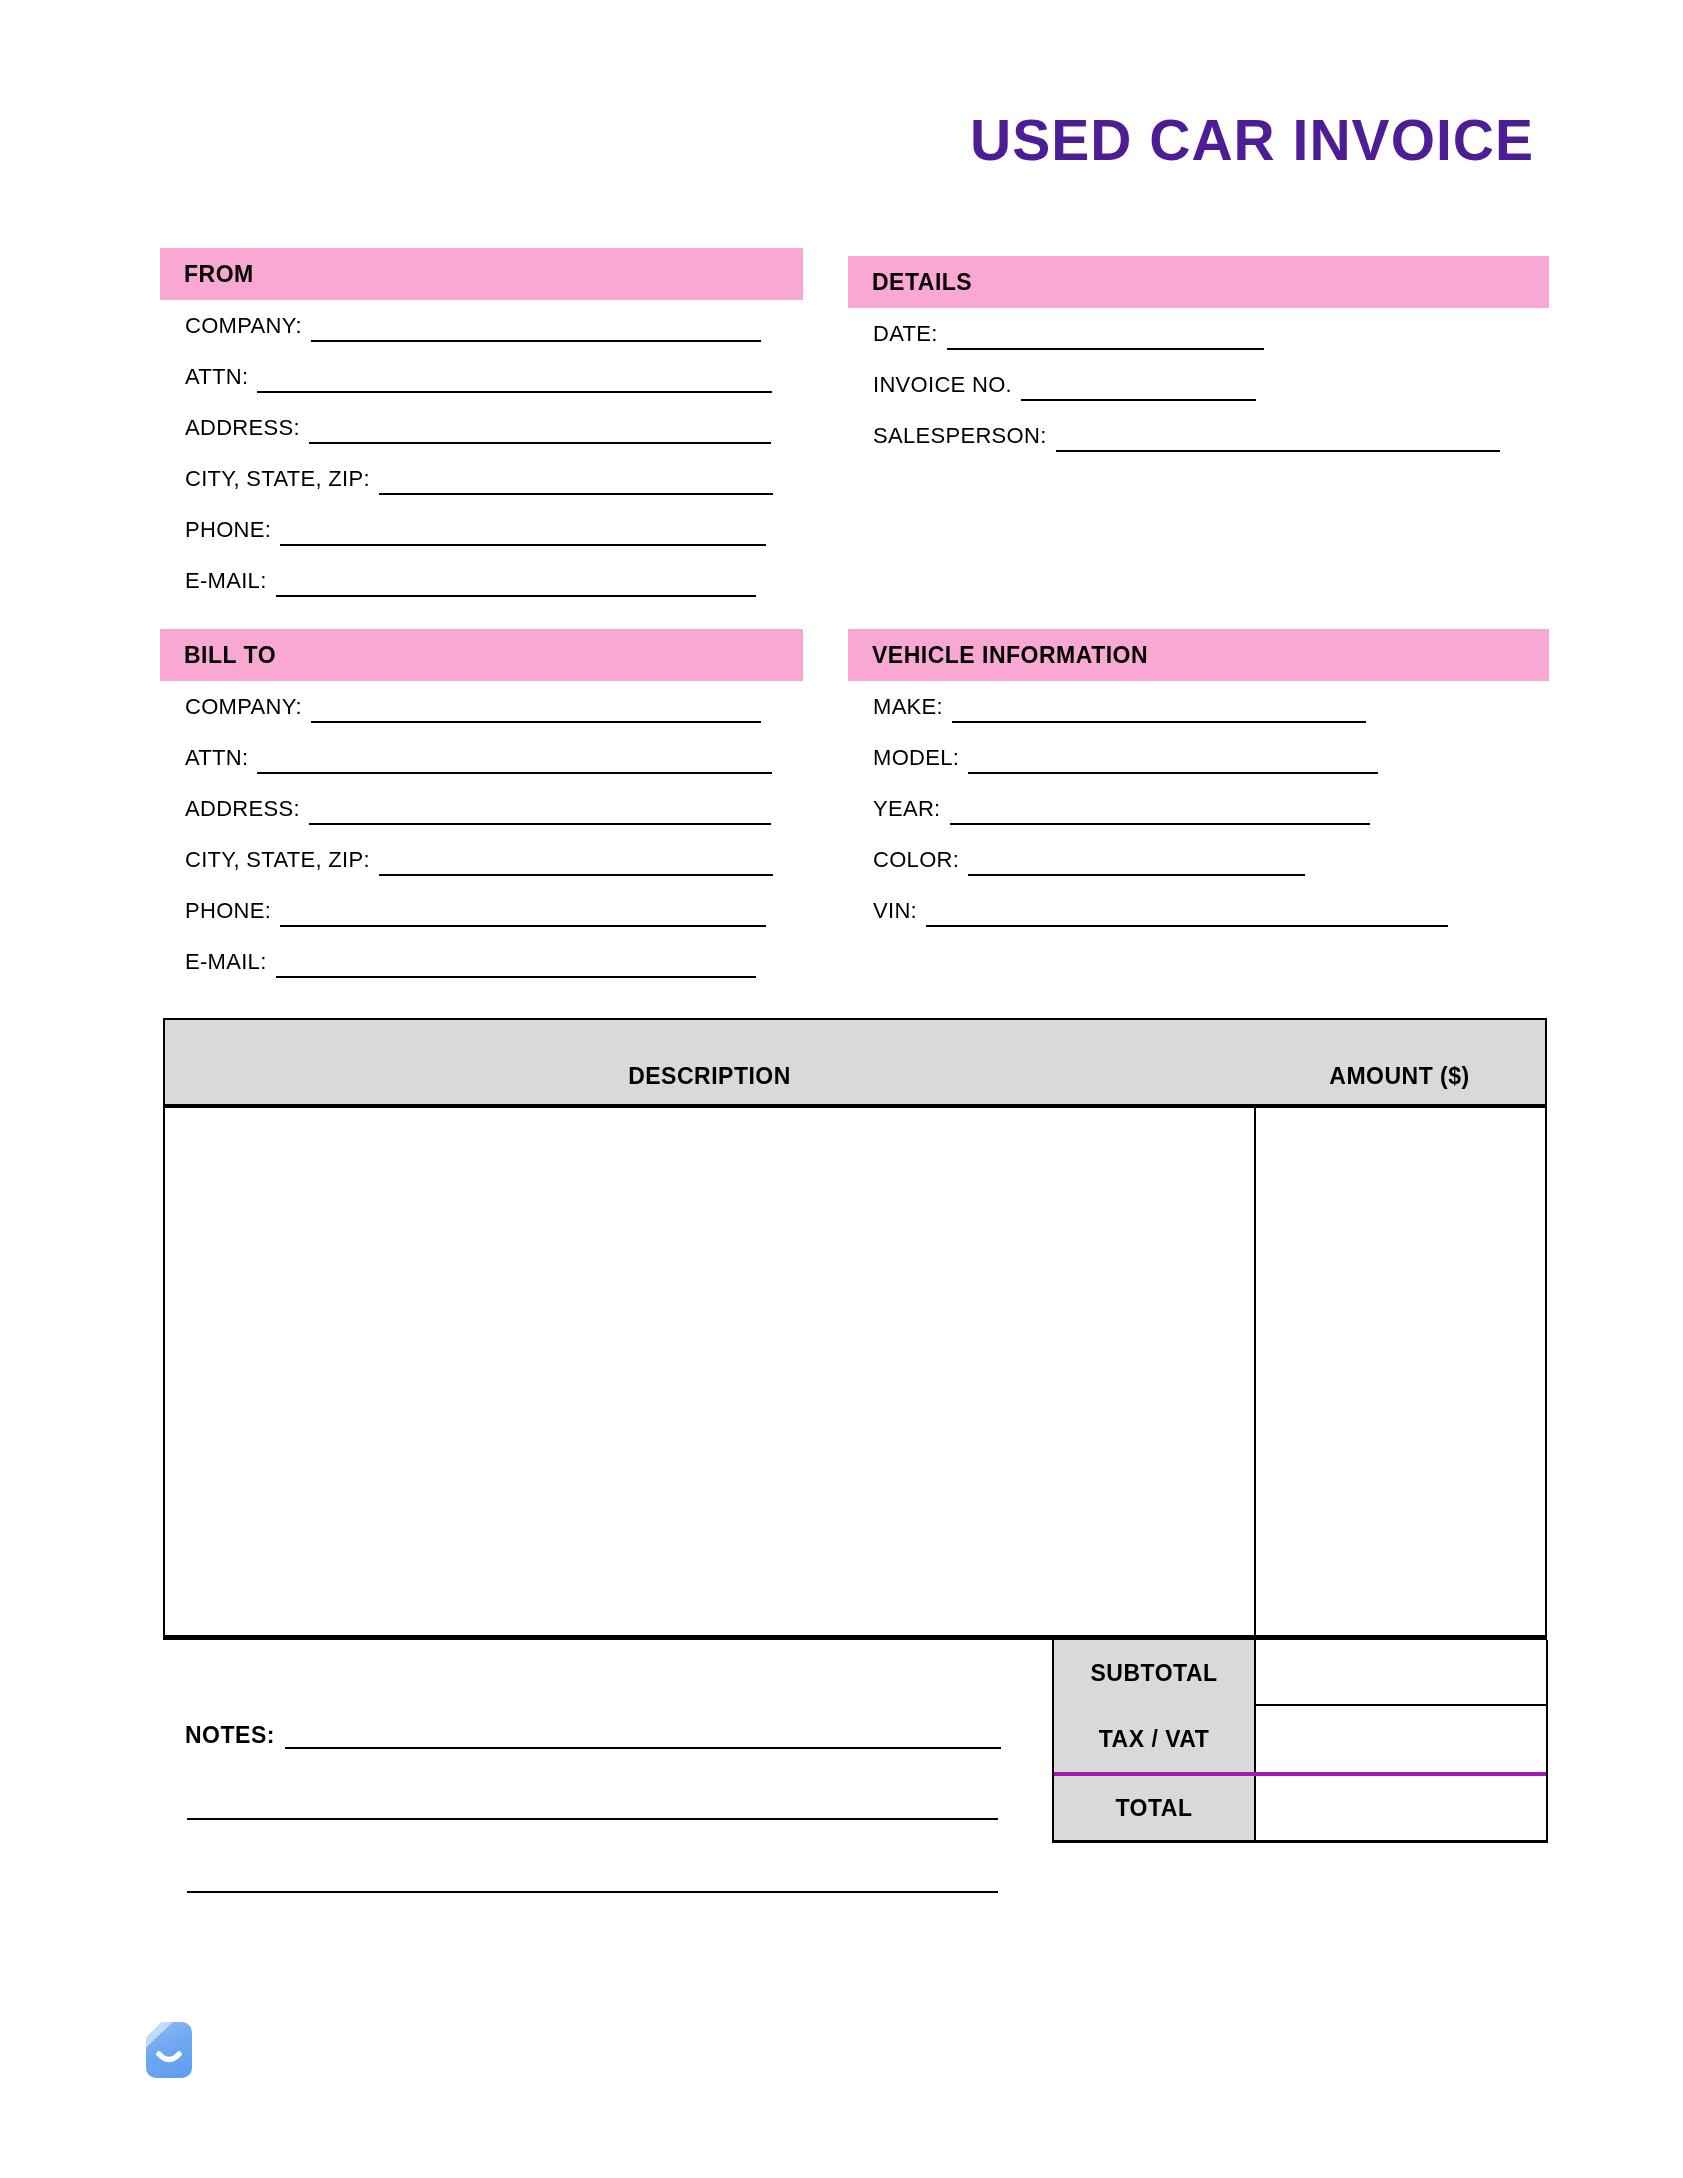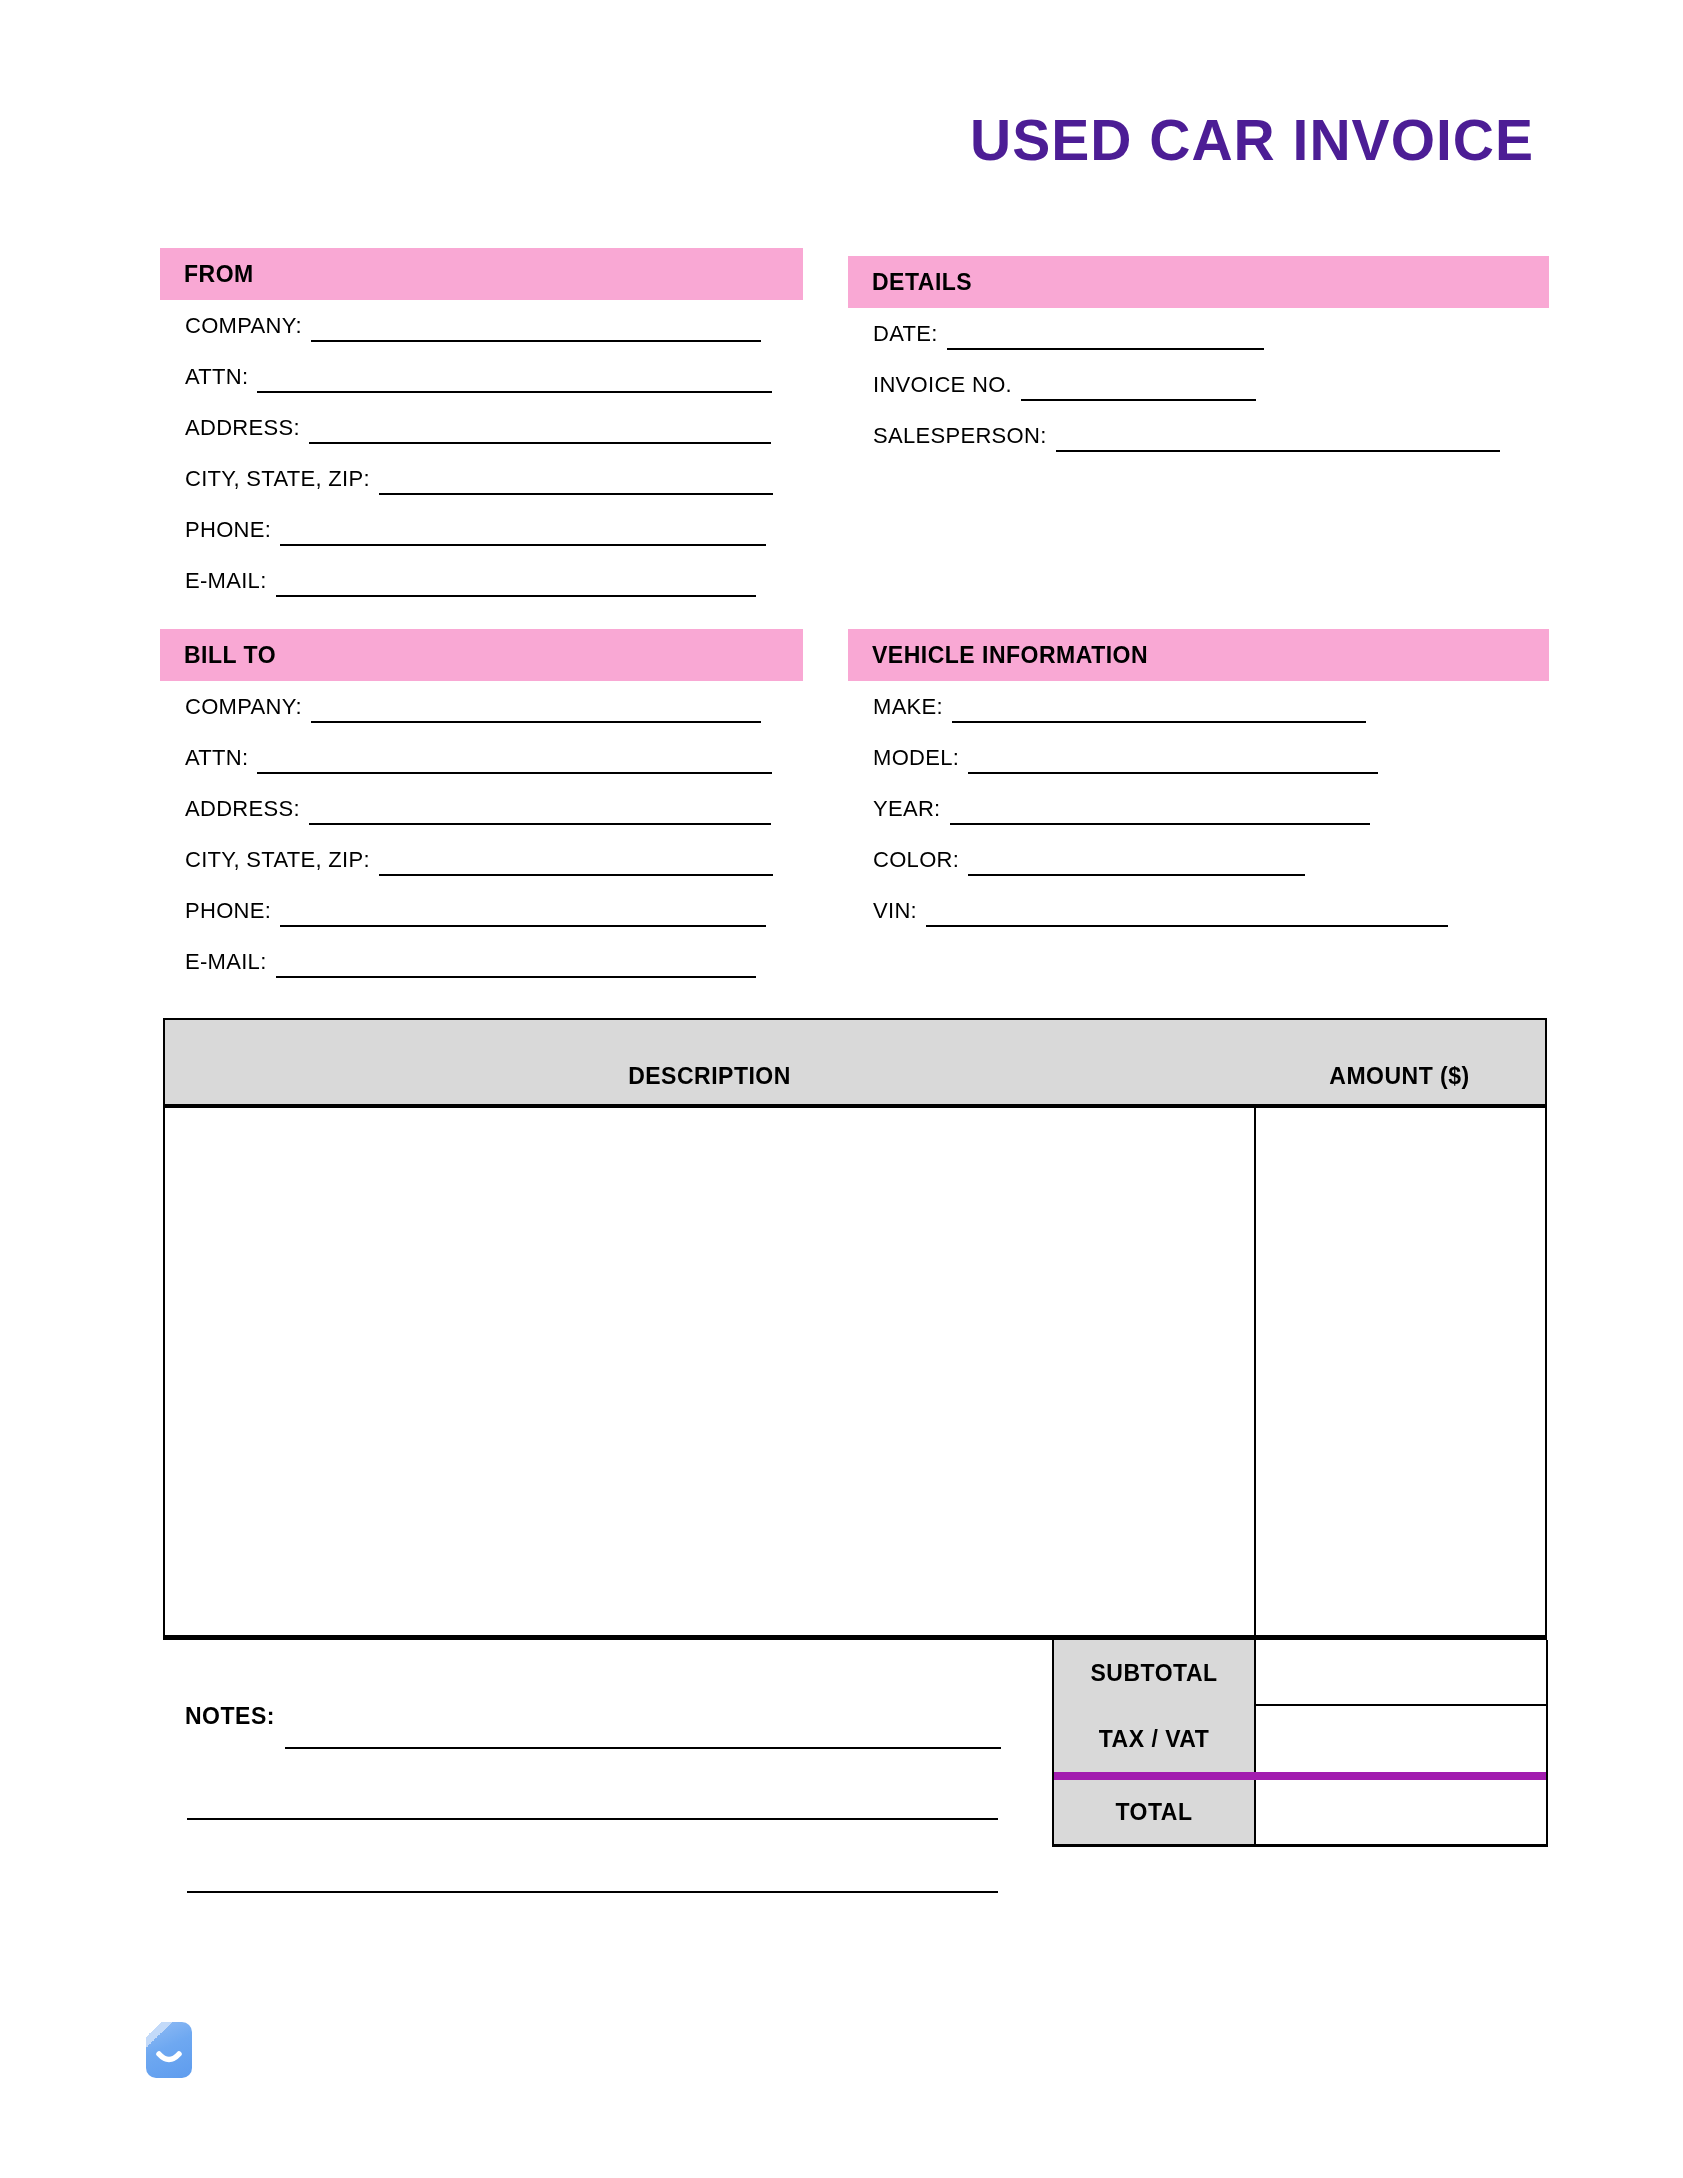--- a/index.html
+++ b/index.html
@@ -40,31 +40,31 @@
   .hcell-amt{flex:1;}
   .items-body{display:flex;height:527px;background:#fff;}
   .bcell-desc{width:1089px;}
   .bcell-amt{flex:1;border-left:2px solid #000;}
   
   .totals{
     position:absolute;left:1052px;top:1640px;width:496px;box-sizing:border-box;
     border:2px solid #000;border-top:none;border-bottom-width:3px;background:#fff;
   }
   .trow{display:flex;height:66px;}
-  .trow-total{height:64px;border-top:8px solid #a21caf;text-align:right;}
+  .trow-total{height:64px;border-top:4px solid #a21caf;text-align:right;}
   .tlabel{
     width:200px;background:#d9d9d9;display:flex;align-items:center;justify-content:center;
     font-size:23px;font-weight:bold;letter-spacing:0.5px;
   }
   .tvalue{flex:1;border-left:2px solid #000;background:#fff;}
   .tv-sep{border-bottom:2px solid #000;}
   
   .notes-row{
     position:absolute;left:185px;top:1703px;width:816px;height:46px;
-    display:flex;align-items:flex-start;
+    display:flex;align-items:flex-end;
   }
   .notes-label{font-size:23px;font-weight:bold;letter-spacing:0.5px;white-space:nowrap;}
   .notes-line1{flex:1;margin-left:10px;align-self:flex-end;height:0;border-bottom:2px solid #000;margin-bottom:0px;}
   .notes-line{position:absolute;left:187px;width:811px;height:0;border-top:2px solid #000;}
   .notes-line-2{top:1818px;}
   .notes-line-3{top:1891px;}
   
   .logo{
     position:absolute;left:146px;top:2022px;width:46px;height:56px;
     background:linear-gradient(155deg,#93bdf4 0%,#6ea8f1 45%,#5e9cee 100%);

